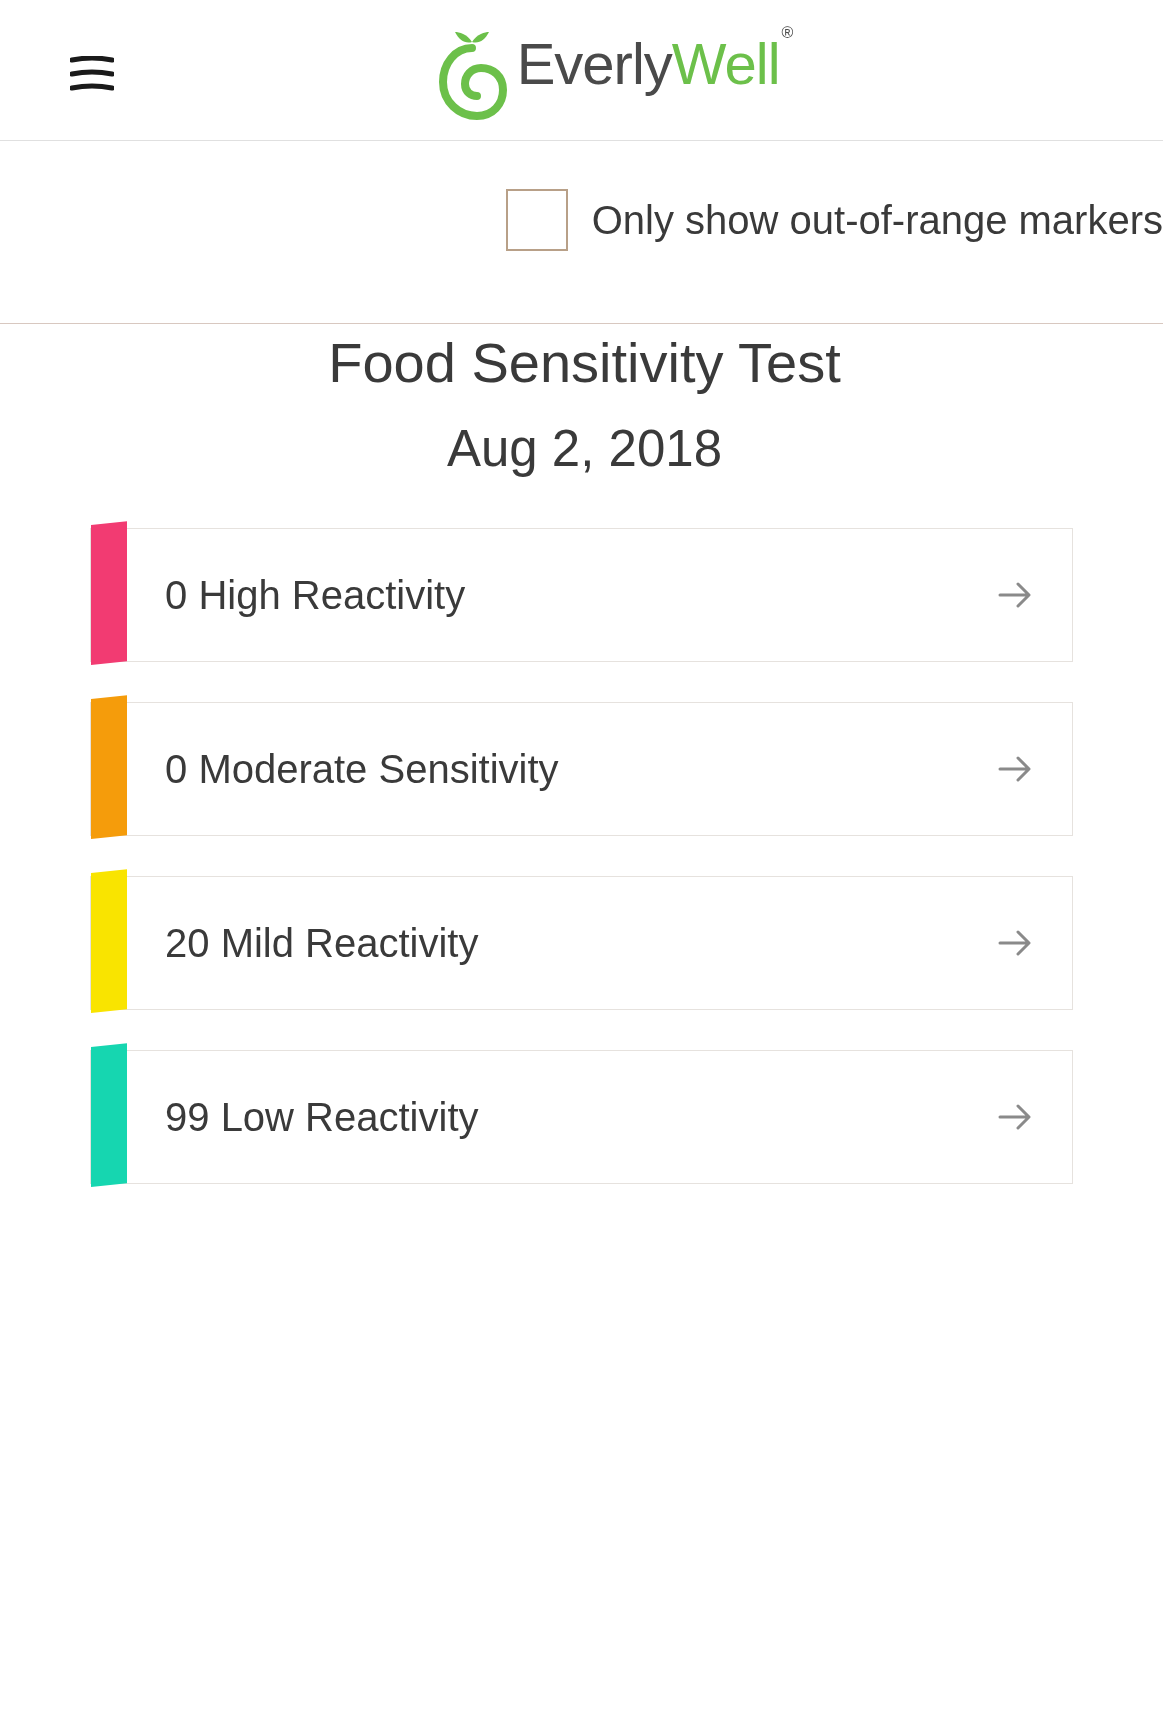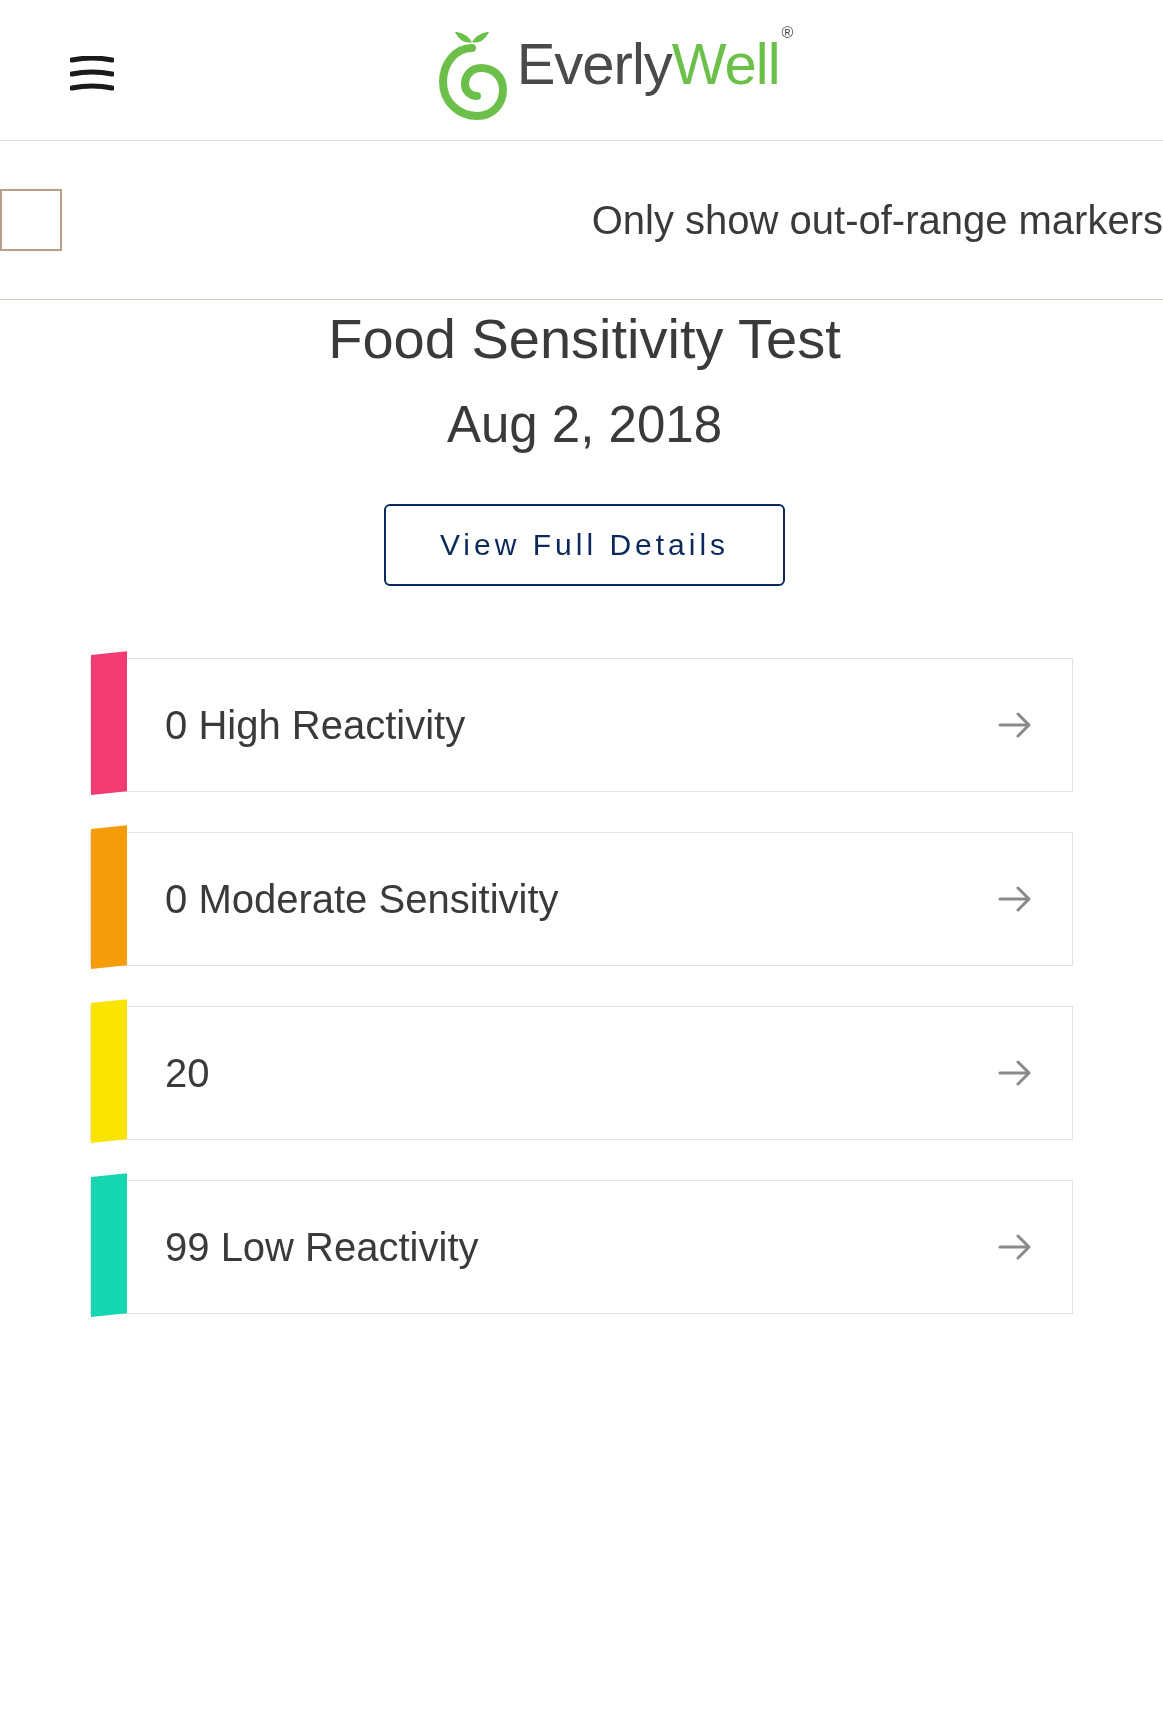--- a/index.html
+++ b/index.html
@@ -61,23 +61,23 @@
       font-size: 16px;
       vertical-align: super;
       position: relative;
       top: -26px;
       left: 2px;
     }
     
     .filter-row {
       display: flex;
       align-items: center;
-      justify-content: space-between;
+      justify-content: flex-end;
       gap: 24px;
-      padding: 48px 0 48px 0;
+      padding: 48px 0 72px 0;
       border-bottom: 1px solid #d8c8c0;
     }
     .checkbox {
       width: 62px;
       height: 62px;
       border: 2px solid #b8a088;
       background: #fff;
       cursor: pointer;
     }
     .filter-label {
@@ -195,21 +195,20 @@
 </header>
 
 <div class="filter-row">
   <button class="checkbox"></button>
   <span class="filter-label">Only show out-of-range markers</span>
 </div>
 
 <div class="title-area">
   <h1 class="test-title">Food Sensitivity Test</h1>
   <div class="test-date">Aug 2, 2018</div>
-  <button class="details-btn">View Full Details</button>
 </div>
 
 <div class="cards">
 
   <div class="card">
     <div class="card-color c-high"></div>
     <div class="card-body">
       <span>0</span>&nbsp;<span>High Reactivity</span>
     </div>
     <div class="card-arrow">
@@ -227,21 +226,21 @@
     <div class="card-arrow">
       <svg viewBox="0 0 38 38">
           <path d="M4 19 H32 M22 8 L33 19 L22 30" stroke="#8a8a8a" stroke-width="3" fill="none" stroke-linecap="round" stroke-linejoin="round"></path>
         </svg>
     </div>
   </div>
 
   <div class="card">
     <div class="card-color c-mild"></div>
     <div class="card-body">
-      <span>20</span>&nbsp;
+      <span>20</span>&nbsp;<span>Mild Reactivity</span>
     </div>
     <div class="card-arrow">
       <svg viewBox="0 0 38 38">
           <path d="M4 19 H32 M22 8 L33 19 L22 30" stroke="#8a8a8a" stroke-width="3" fill="none" stroke-linecap="round" stroke-linejoin="round"></path>
         </svg>
     </div>
   </div>
 
   <div class="card">
     <div class="card-color c-low"></div>

